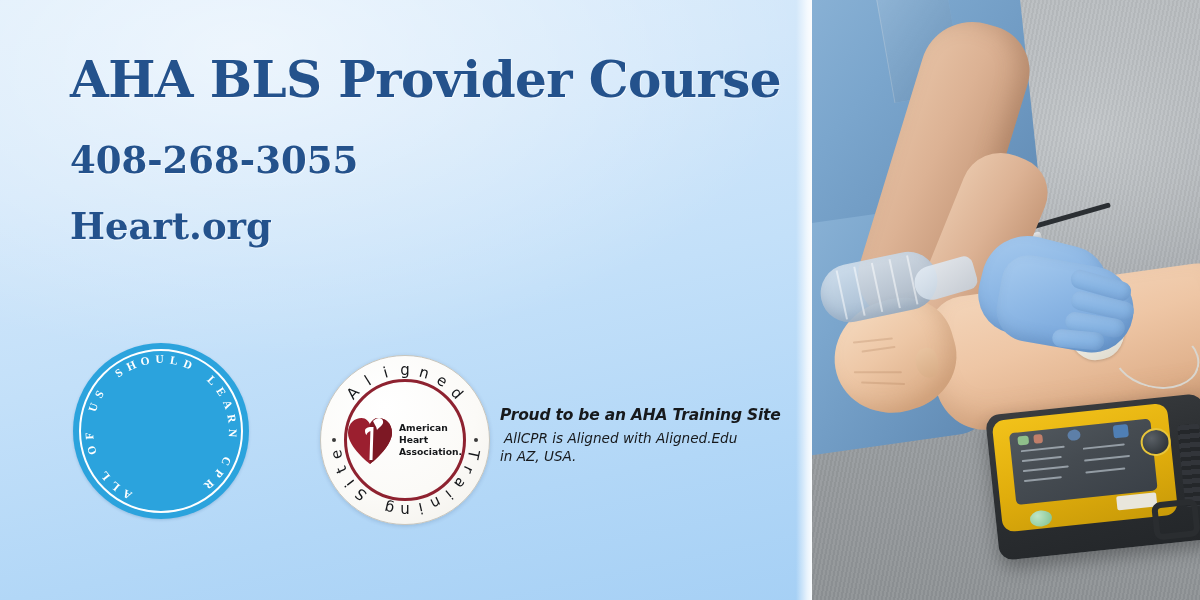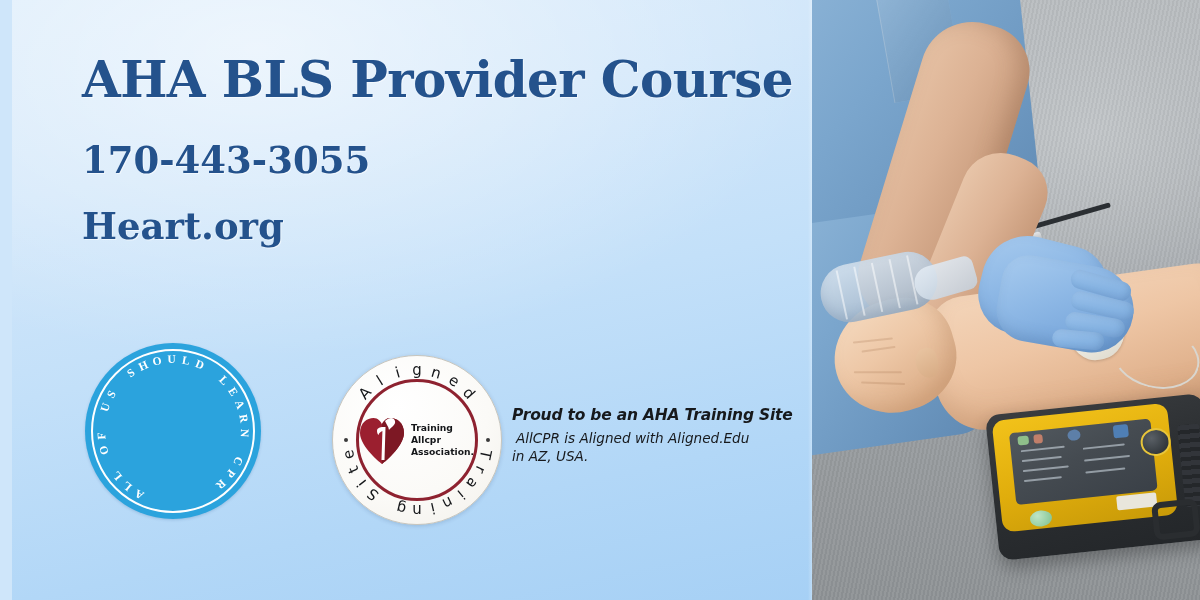--- a/index.html
+++ b/index.html
@@ -7,21 +7,21 @@
     width:1200px;height:600px;overflow:hidden;
     font-family:"Liberation Sans", sans-serif;
     background:#cfe6fa;
   }
   #banner{
     position:relative;width:1200px;height:600px;overflow:hidden;
   }
 
   
   #left-panel{
-    position:absolute;left:12px;top:0;width:812px;height:600px;
+    position:absolute;left:0;top:0;width:812px;height:600px;
     background:
       radial-gradient(ellipse 900px 500px at 30% 8%, rgba(255,255,255,0.55) 0%, rgba(255,255,255,0) 62%),
       linear-gradient(168deg, #dbecfb 0%, #d2e7fa 26%, #c3e0f9 52%, #b2d7f7 78%, #a6d0f5 100%);
   }
   #left-panel::after{
     content:"";position:absolute;right:0;top:0;width:16px;height:100%;
     background:linear-gradient(90deg, rgba(255,255,255,0) 0%, rgba(255,255,255,0.75) 70%, rgba(255,255,255,0.95) 100%);
   }
 
   
@@ -289,21 +289,21 @@
 </style>
 </head>
 <body>
 
 <div id="banner">
 
   <div id="left-panel">
 
     <div id="headings">
       <h1 class="title">AHA BLS Provider Course</h1>
-      <div class="subline">170-443-3055</div>
+      <div class="subline">408-268-3055</div>
       <div class="subline">Heart.org</div>
     </div>
 
     <div id="allcpr-seal">
       <div class="acp-outer"></div>
       <div class="acp-ring-line"></div>
       <div class="acp-arc-text" id="acp-arc">
           <span style="transform: rotate(-152deg) translate(0px, -72px) rotate(0deg) translate(-50%, -50%);">A</span>
           <span style="transform: rotate(-140.4deg) translate(0px, -72px) rotate(0deg) translate(-50%, -50%);">L</span>
           <span style="transform: rotate(-128.8deg) translate(0px, -72px) rotate(0deg) translate(-50%, -50%);">L</span>
@@ -358,22 +358,22 @@
         </div>
       <div class="aha-core">
         <svg class="aha-heart" viewBox="0 0 48 50">
           <path d="M24 49 C24 49 2 32 2 18 C2 8 9 3 15.5 3 C20 3 23 6.5 24 9.5 C25 6.5 28 3 32.5 3 C39 3 46 8 46 18 C46 32 24 49 24 49 Z" fill="#9b1f2f"></path>
           <path d="M24 49 C24 49 46 32 46 18 C46 8 39 3 32.5 3 C28 3 25 6.5 24 9.5 Z" fill="#7d1824"></path>
           <path d="M27 6 C31 2 36 2 37 6 C38 10 33 12 31 15 C30.5 11 28 9 27 6 Z" fill="#ffffff"></path>
           <path d="M24.5 12 L27.5 12 L26.5 45 L23.5 45 Z" fill="#ffffff"></path>
           <path d="M19 16 C19 13 22 12 25 12 L25 16 C22.5 16.5 21 18 20.5 20 C19.5 19 19 17.5 19 16 Z" fill="#ffffff"></path>
         </svg>
         <div class="aha-words">
-          <div>Training</div>
-          <div>Allcpr</div>
+          <div>American</div>
+          <div>Heart</div>
           <div>Association.</div>
         </div>
       </div>
     </div>
 
     <div id="tagline">
       <p class="tag-1">Proud to be an AHA Training Site</p>
       <p class="tag-2">AllCPR is Aligned with Aligned.Edu</p>
       <p class="tag-3">in AZ, USA.</p>
     </div>

